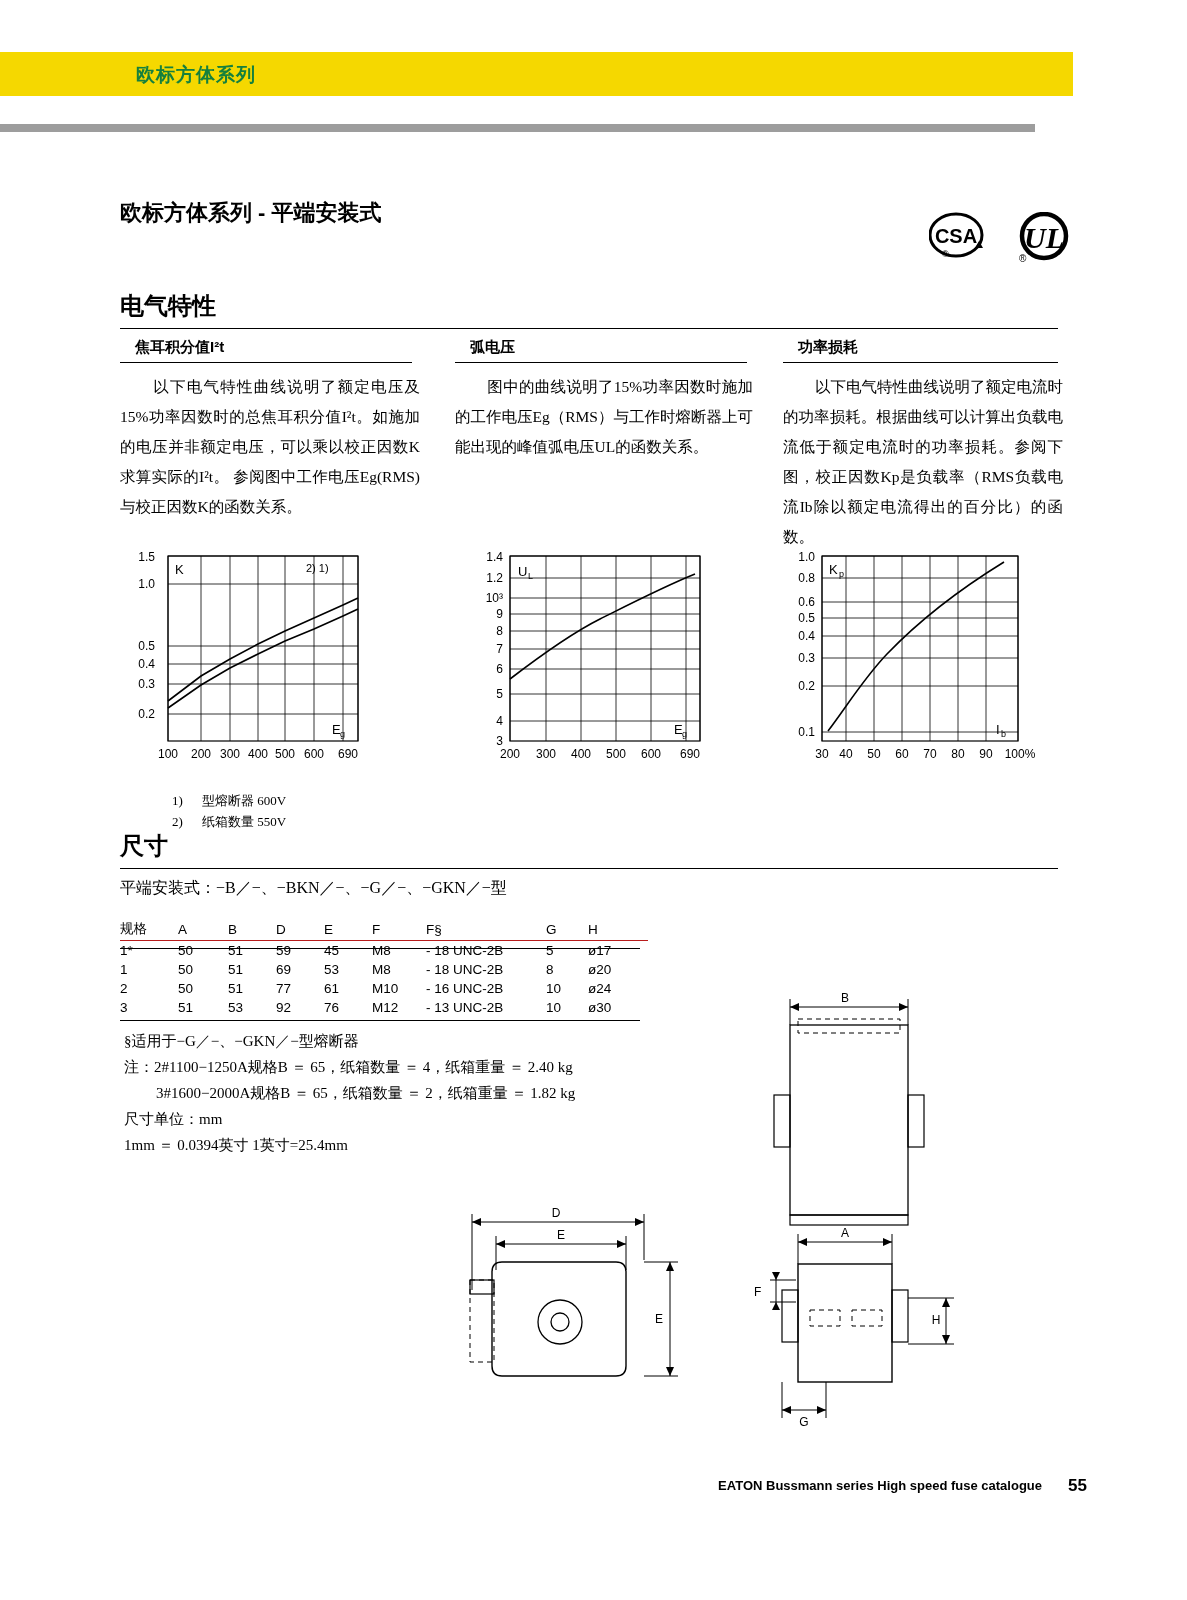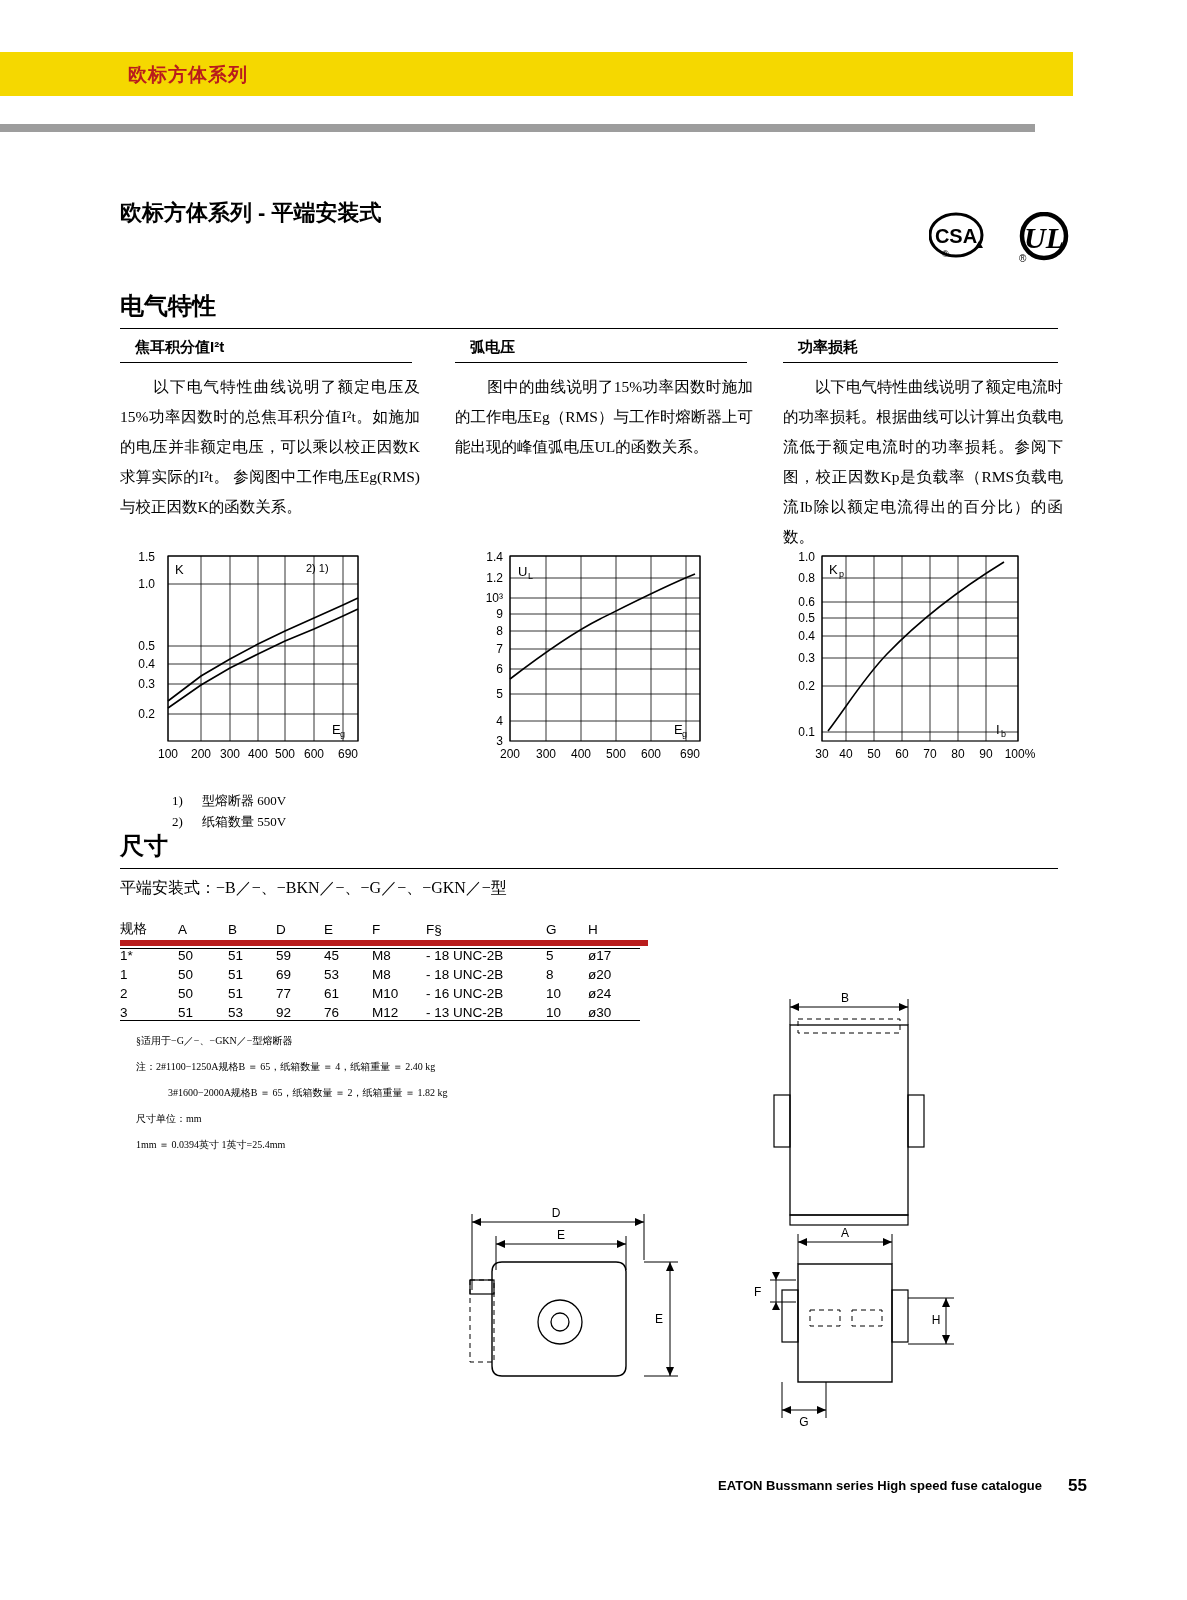--- a/index.html
+++ b/index.html
@@ -12,22 +12,22 @@
     overflow:hidden;
   }
   .page{position:relative;width:1187px;height:1600px;}
 
   
   .topband{
     position:absolute;left:0;top:52px;width:1073px;height:44px;
     background:#f5d800;
   }
   .topband .label{
-    position:absolute;left:128px;top:10px;
-    font-weight:bold;font-size:19px;letter-spacing:1px;color:#b91c1c;
+    position:absolute;left:136px;top:10px;
+    font-weight:bold;font-size:19px;letter-spacing:1px;color:#15803d;
     font-family:"Liberation Sans", sans-serif;
   }
   .greybar{
     position:absolute;left:0;top:124px;width:1035px;height:8px;background:#9d9d9d;
   }
 
   
   .subtitle{
     position:absolute;left:120px;top:198px;
     font-size:22px;font-weight:bold;letter-spacing:0px;
@@ -75,23 +75,23 @@
   }
   table.dims .c0{width:58px;}
   table.dims .c1{width:50px;}
   table.dims .c2{width:48px;}
   table.dims .c3{width:48px;}
   table.dims .c4{width:48px;}
   table.dims .c5{width:54px;}
   table.dims .c6{width:120px;}
   table.dims .c7{width:42px;}
   table.dims .c8{width:60px;}
-  table.dims .hdr-top td{border-bottom:6px solid #b91c1c;}
-
-  .notes{position:absolute;left:136px;top:1028px;font-size:10px;line-height:26px;font-family:"Liberation Serif", serif;}
+  table.dims .hdr-top td{border-bottom:1px solid #b91c1c;}
+
+  .notes{position:absolute;left:124px;top:1028px;font-size:15px;line-height:26px;font-family:"Liberation Serif", serif;}
 
   
   .footer{
     position:absolute;left:0;top:1478px;width:1187px;
   }
   .footer .ftxt{
     position:absolute;right:145px;top:0;font-size:13px;font-weight:bold;
   }
   .footer .pg{position:absolute;right:100px;top:-2px;font-size:17px;font-weight:bold;}
 

